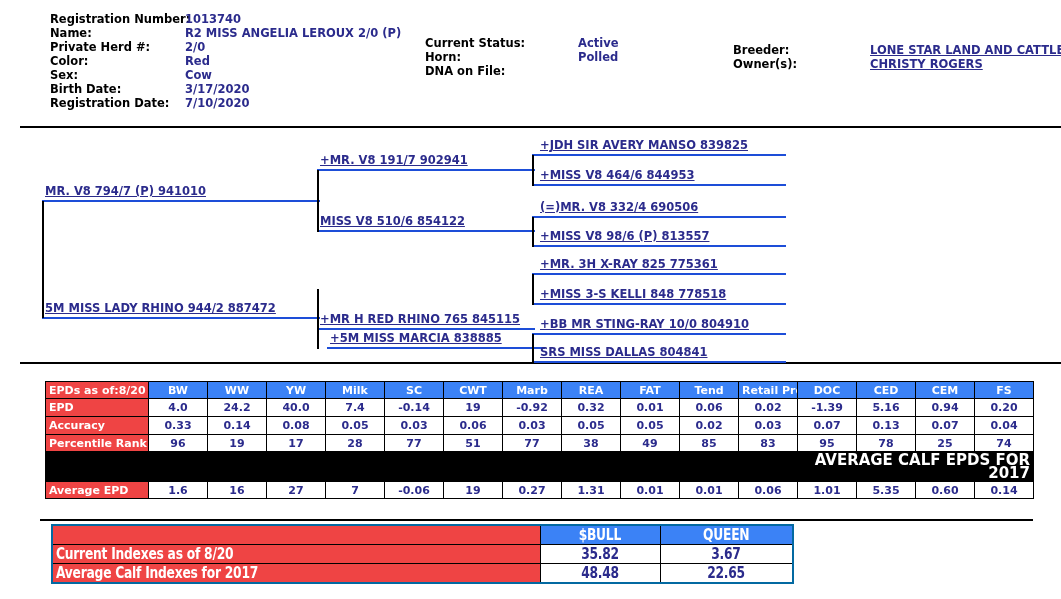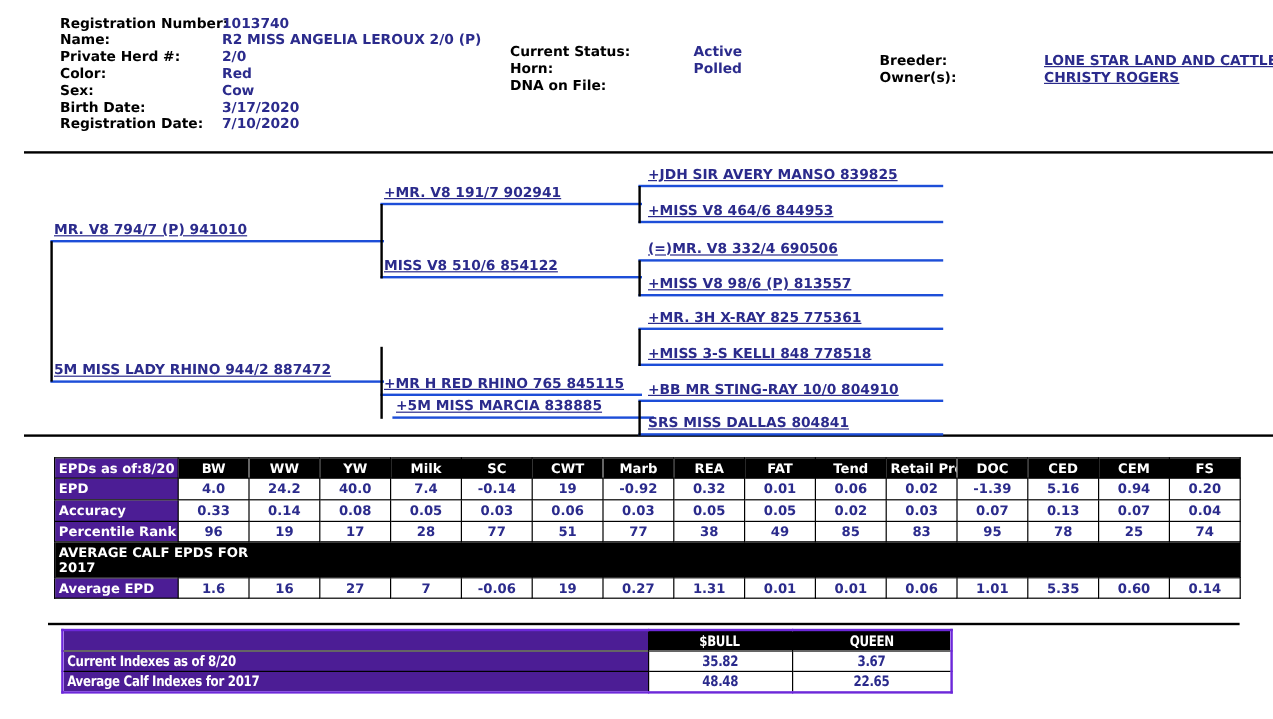--- a/index.html
+++ b/index.html
@@ -25,34 +25,34 @@
     font-size:11.5px;line-height:15px;white-space:nowrap;overflow:visible;
   }
   .pnode span{color:#2b2b8c;text-decoration:underline;cursor:pointer;}
   .pad1{padding-left:3px;}
   .pad3{padding-left:8px;}
   .vline{position:absolute;width:2px;background:#000;}
   
   table{border-collapse:collapse;table-layout:fixed;}
   .epd{position:absolute;left:45px;top:381px;width:988px;font-size:11px;}
   .epd th,.epd td{border:1px solid #000;padding:0 3px;overflow:hidden;white-space:nowrap;}
-  .gray{background:#4c1d95;color:#fff;text-align:left;}
-  .hcell{background:#000000;color:#fff;}
+  .gray{background:#ef4444;color:#fff;text-align:left;}
+  .hcell{background:#3b82f6;color:#fff;}
   .vcell{background:#fff;color:#2b2b8c;text-align:center;}
   .epd .r-head>*{height:16px;}
   .epd .r-epd>*{height:17px;}
   .epd .r-acc>*{height:17px;}
   .epd .r-pct>*{height:16px;}
   .epd .r-avg>*{height:16px;margin-left:20px;}
   .bannercell{
-    background:#000;color:#fff;text-align:left;height:29px;
-    font-size:11px;line-height:13px;padding:1px 0;
+    background:#000;color:#fff;text-align:right;height:29px;
+    font-size:15px;line-height:13px;padding:1px 0;
   }
   
-  .idx{position:absolute;left:51px;top:524px;width:741px;font-size:12px;border:2px solid #6d28d9;}
+  .idx{position:absolute;left:51px;top:524px;width:741px;font-size:15px;border:2px solid #0369a1;}
   .idx th,.idx td{border:1px solid #000;padding:0 3px;height:16px;overflow:hidden;white-space:nowrap;}
   .cond{display:inline-block;transform:scaleX(0.82);transform-origin:0 50%;letter-spacing:-0.3px;}
   .condc{display:inline-block;transform:scaleX(0.82);transform-origin:50% 50%;letter-spacing:-0.3px;}
 </style>
 </head>
 <body>
 
 <div class="page">
 
   <div class="info-col col1" style="left:50px;top:12px;" id="info-col1">

